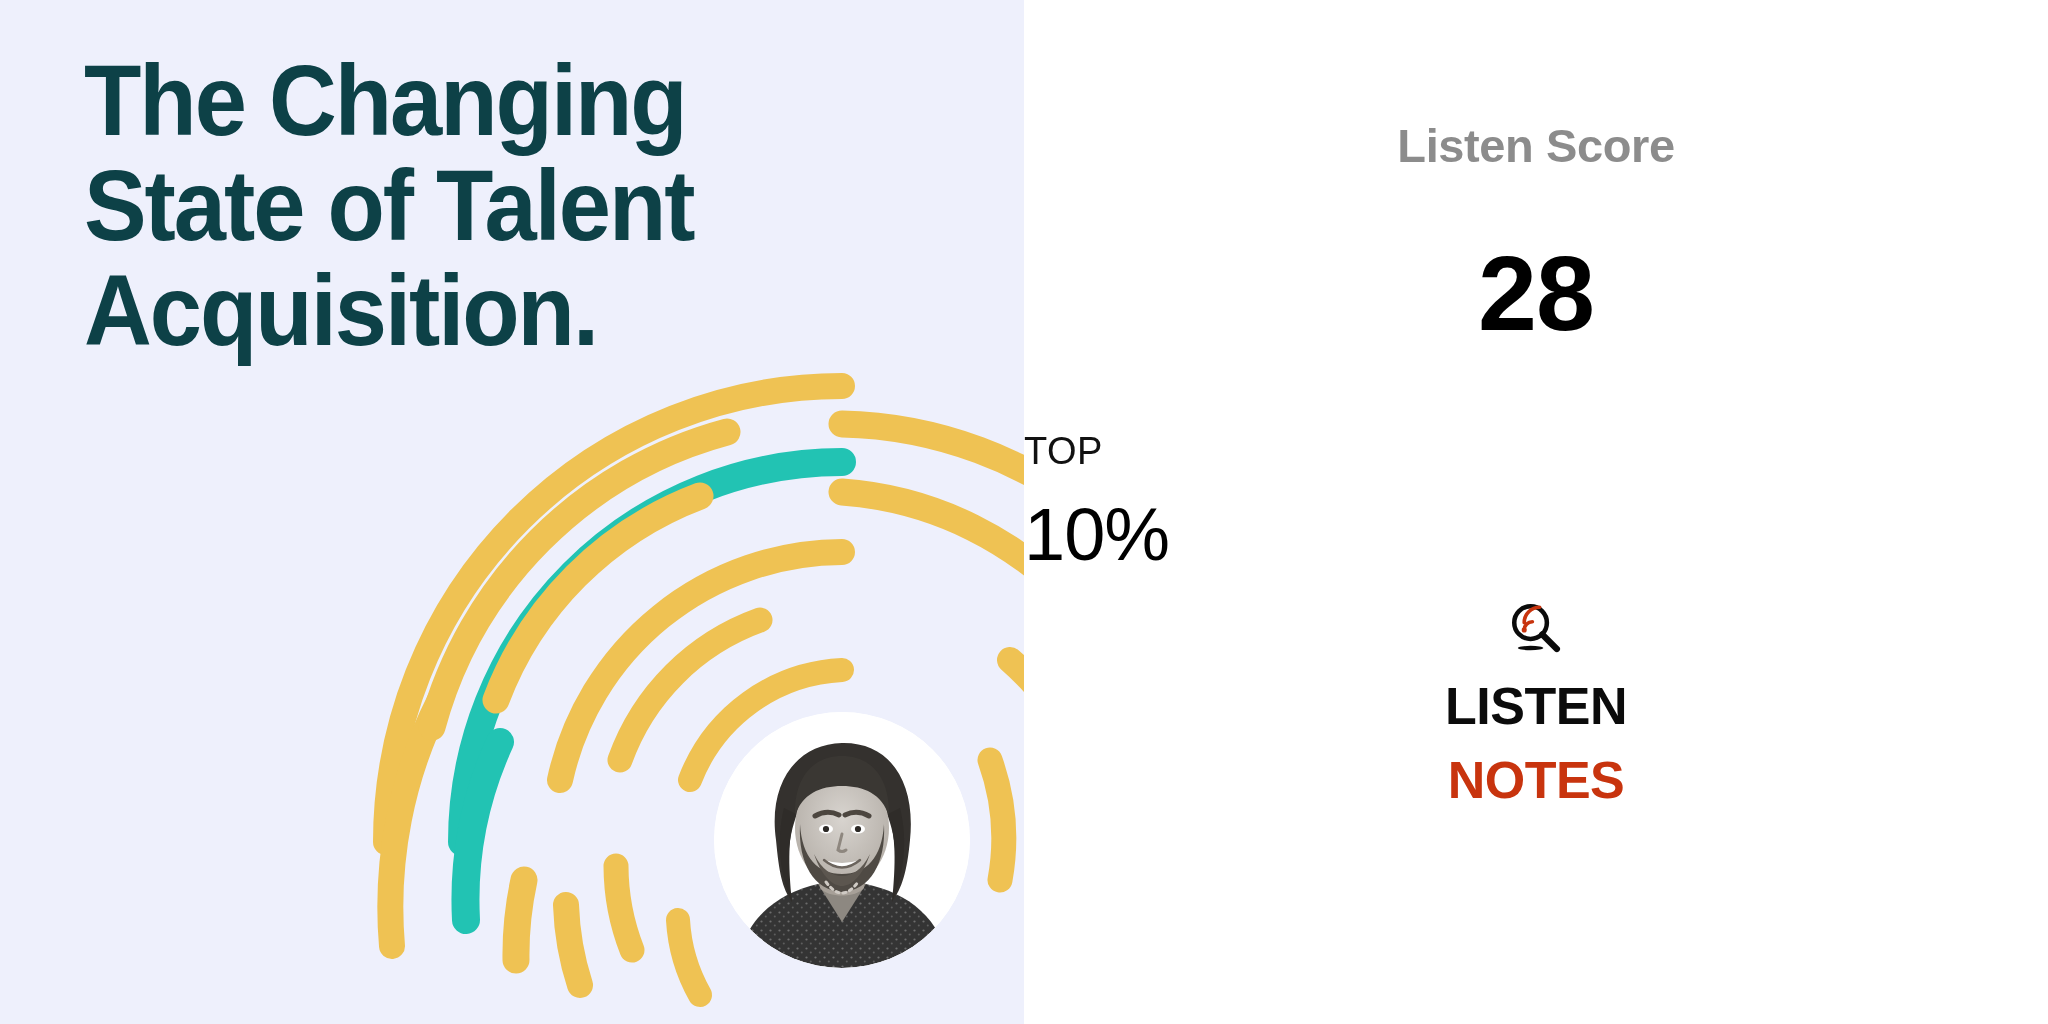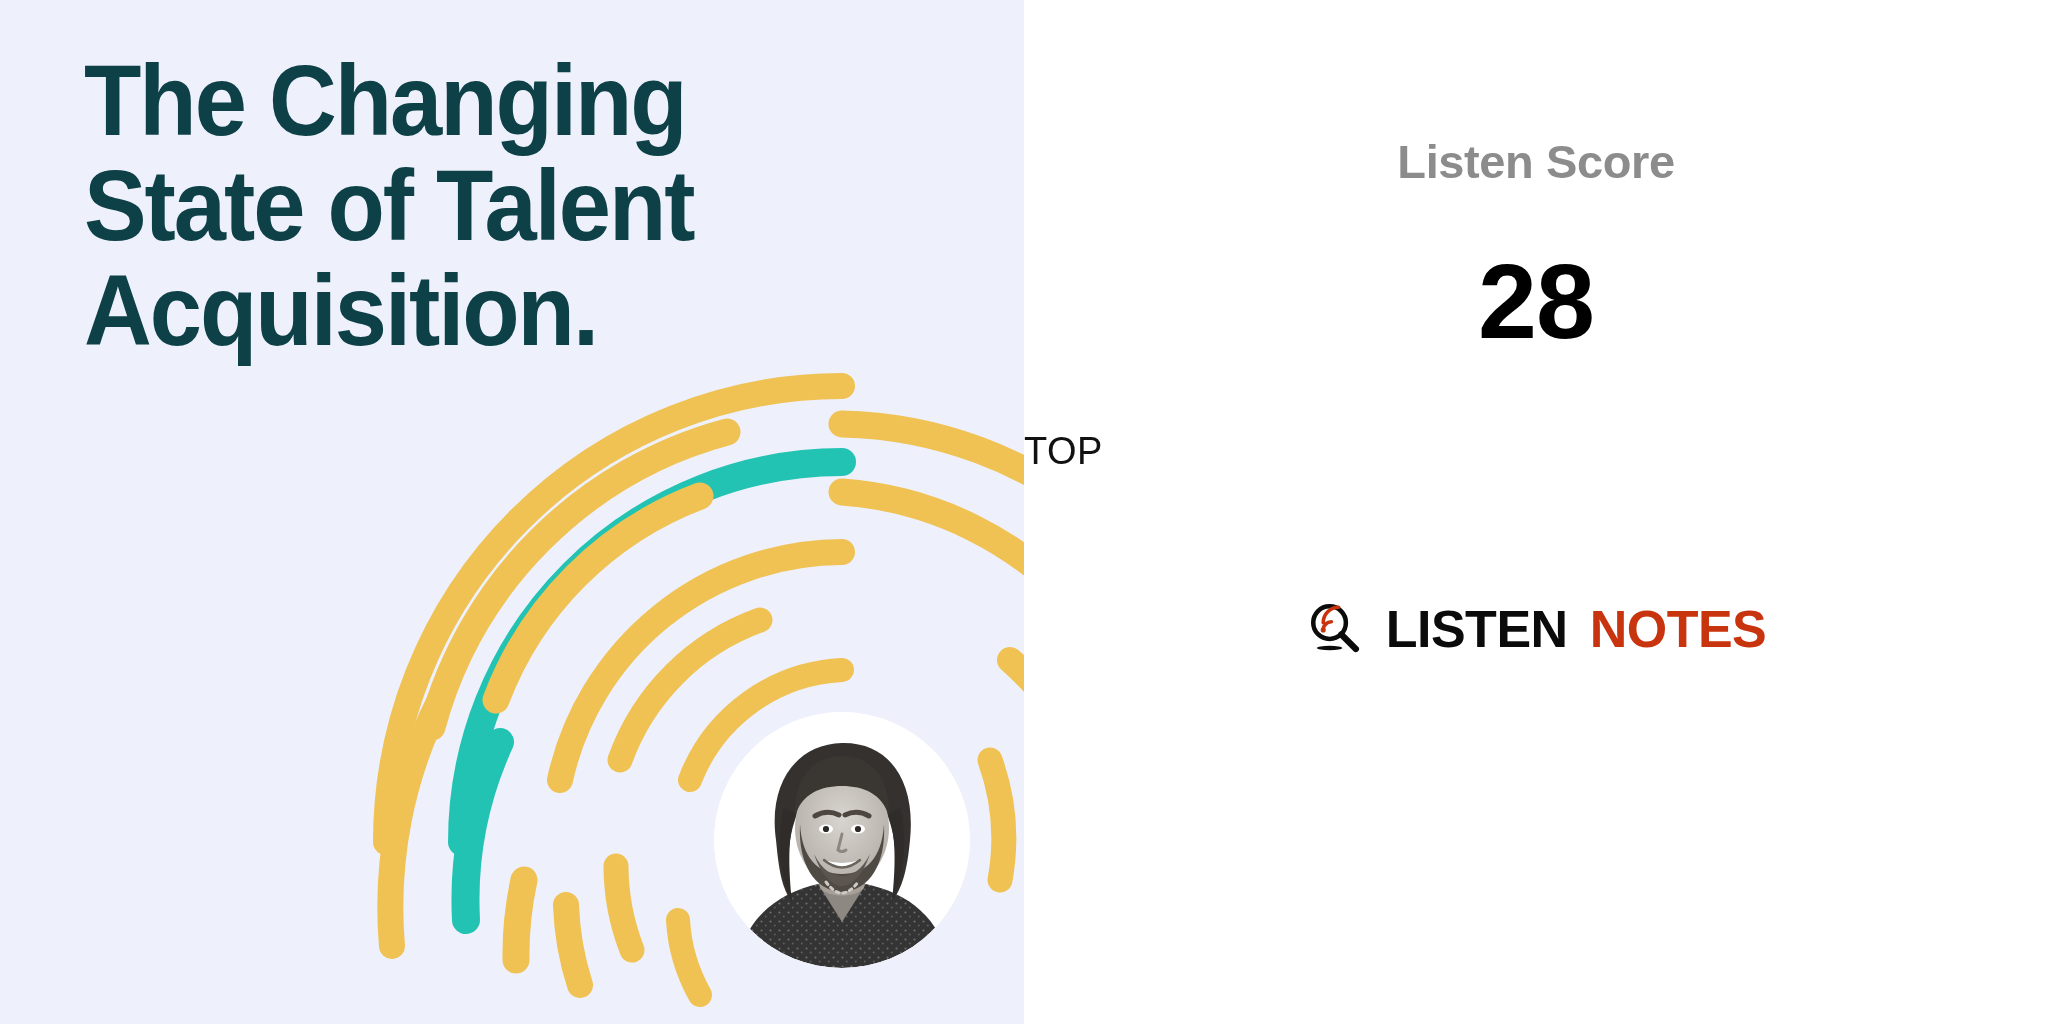--- a/index.html
+++ b/index.html
@@ -75,30 +75,30 @@
   
   .score-panel{
     position:relative;
     flex:1 1 auto;
     background:#ffffff;
     display:flex;
     flex-direction:column;
     align-items:center;
   }
   .score-label{
-    margin:16px;
+    margin:0;
     position:absolute;top:118px;left:0;right:0;
     text-align:center;
     color:#8c8c8c;
     font-size:47px;
     font-weight:700;
     letter-spacing:-.4px;
   }
   .score-value{
-    margin:16px;
+    margin:8px;
     position:absolute;top:232px;left:0;right:0;
     text-align:center;
     color:#000000;
     font-size:106px;
     font-weight:700;
     letter-spacing:-1px;
     line-height:1;
   }
   .rank-row{
     position:absolute;
@@ -121,20 +121,21 @@
     font-weight:400;
     letter-spacing:-1px;
   }
   .ln-logo{
     position:absolute;
     top:600px;left:0;right:0;
     display:flex;
     align-items:center;
     justify-content:center;
     gap:22px;
+    flex-direction:column;
   }
   .ln-mark{width:58px;height:58px;display:block;}
   .ln-word{
     font-size:52px;
     font-weight:700;
     letter-spacing:-.5px;
     line-height:1;
     white-space:nowrap;
   }
   .ln-listen{color:#0b0b0b;}
@@ -256,20 +257,21 @@
   </div>
 
   <div class="score-panel">
 
     <p class="score-label">Listen Score</p>
 
     <p class="score-value">28</p>
 
     <div class="rank-row">
       <span class="rank-top">TOP</span>
+      <span class="rank-pct">10%</span>
     </div>
 
     <div class="ln-logo">
       <svg class="ln-mark" viewBox="0 0 64 64" xmlns="http://www.w3.org/2000/svg">
         <circle cx="26" cy="25" r="18" fill="none" stroke="#0b0b0b" stroke-width="5"></circle>
         <line x1="39" y1="38" x2="55" y2="54" stroke="#0b0b0b" stroke-width="7" stroke-linecap="round"></line>
         <ellipse cx="26" cy="53" rx="14" ry="2.4" fill="#0b0b0b"></ellipse>
         <g fill="none" stroke="#c8340e" stroke-width="4" stroke-linecap="round">
           <path d="M 19 33 a 9 9 0 0 1 9 -9"></path>
           <path d="M 19 25 a 17 17 0 0 1 17 -17"></path>

